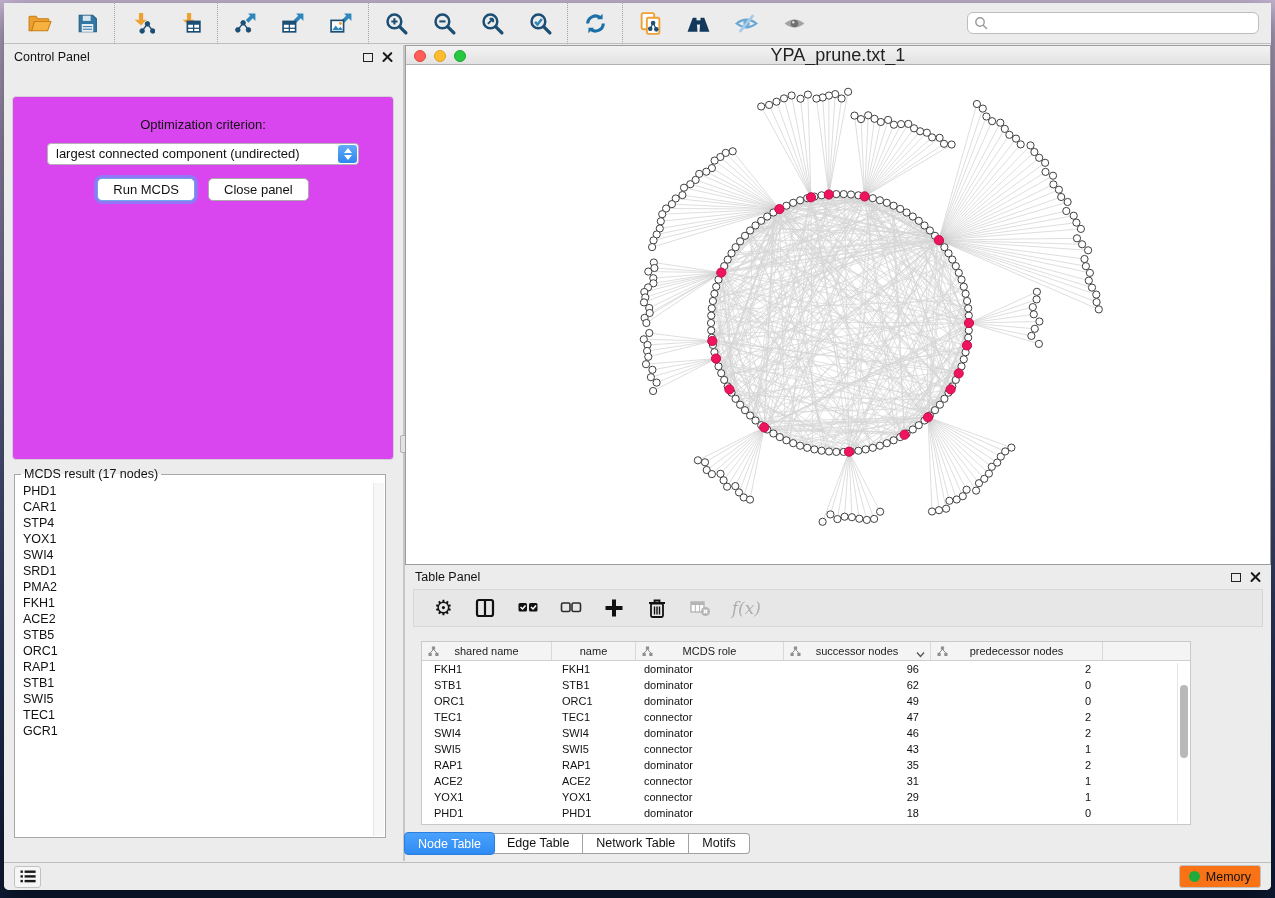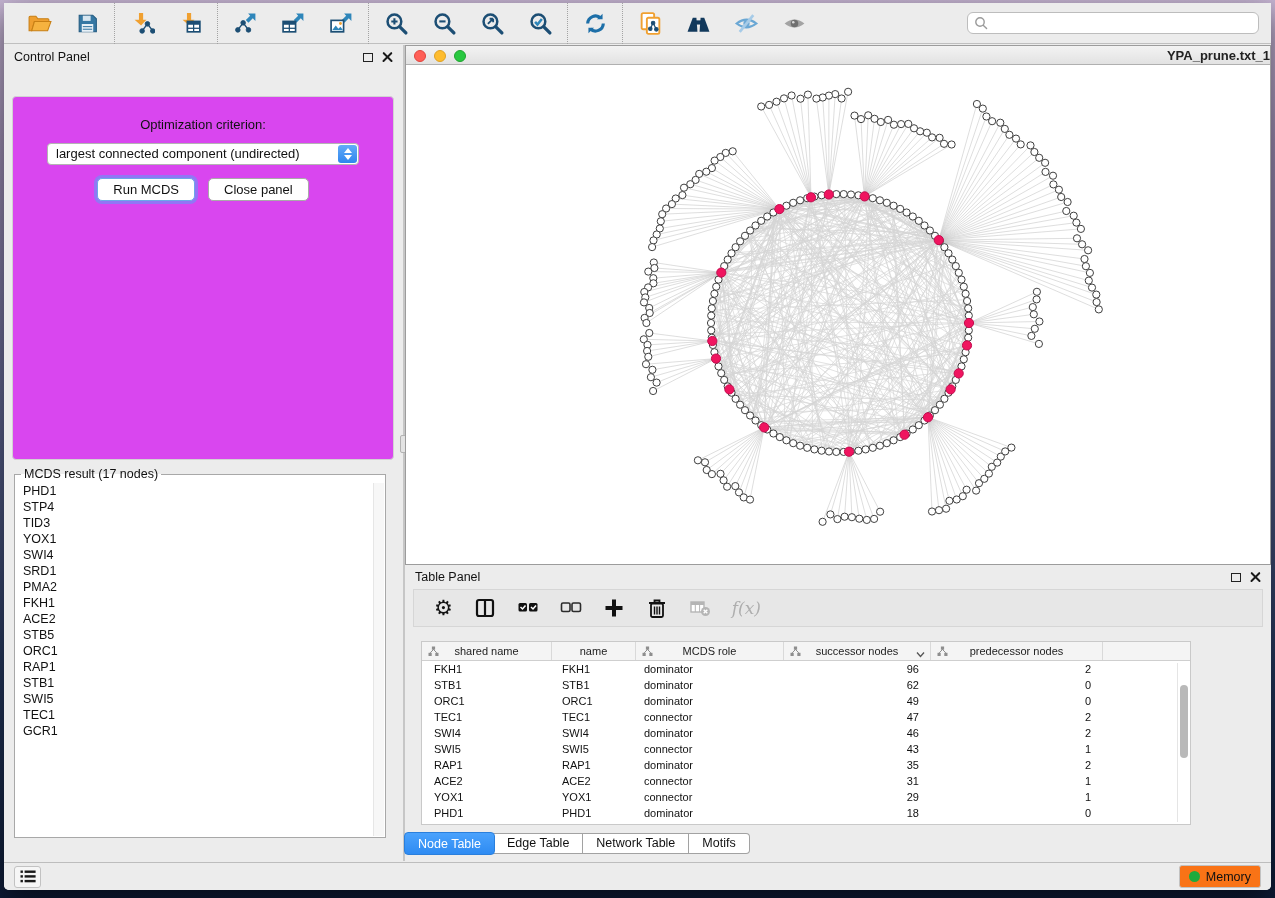--- a/index.html
+++ b/index.html
@@ -60,21 +60,21 @@
   #mcds-list .list-item { height:16px; line-height:16px; padding-left:7px; }
   #mcds-scroll { position:absolute; right:1px; top:2px; bottom:1px; width:11px; background:#f7f7f7; border-left:1px solid #e6e6e6; }
   
   #splitter { position:absolute; left:399px; top:42px; width:2px; height:816px; background:#c6c6c6; }
   #splitter-handle { position:absolute; left:396px; top:432px; width:8px; height:18px; background:#e3e3e3;
     border:1px solid #b2b2b2; border-radius:2px; }
   
   #net-window { position:absolute; left:401px; top:42px; width:866px; height:520px; background:#fff;
     border:1px solid #9c9c9c; }
   #net-titlebar { height:19px; background:linear-gradient(#f3f3f3,#e2e2e2); border-bottom:1px solid #b0b0b0;
-    display:flex; align-items:center; justify-content:flex-end; font-size:13px; font-weight:bold; color:#222; position:relative; }
+    display:flex; align-items:center; justify-content:center; font-size:18px; font-weight:normal; color:#222; position:relative; }
   #traffic { position:absolute; left:8px; top:3.5px; display:flex; gap:8px; }
   .light { width:12px; height:12px; border-radius:50%; }
   .light.red { background:#ff5f57; border:.5px solid #e0443e; }
   .light.yellow { background:#febc2e; border:.5px solid #dea123; }
   .light.green { background:#28c840; border:.5px solid #1fa32f; }
   #net-canvas { position:absolute; left:0; top:19px; right:0; bottom:0; overflow:hidden; background:#fff; }
   
   #table-panel { position:absolute; left:401px; top:562px; width:866px; height:296px; background:#ececec; }
   #tp-toolbar { position:absolute; left:8px; top:24px; right:8px; height:38px; background:#e7e7e7;
     border:1px solid #d6d6d6; display:flex; align-items:center; gap:21px; padding-left:20px; }
@@ -285,22 +285,22 @@
       </div>
       <div id="cp-buttons">
         <button class="btn focus-ring">Run MCDS</button>
         <button class="btn">Close panel</button>
       </div>
     </div>
     <fieldset id="mcds-fieldset">
       <legend>MCDS result (17 nodes)</legend>
       <div id="mcds-list">
           <div class="list-item">PHD1</div>
+          <div class="list-item">CAR1</div>
           <div class="list-item">STP4</div>
-          <div class="list-item">TID3</div>
           <div class="list-item">YOX1</div>
           <div class="list-item">SWI4</div>
           <div class="list-item">SRD1</div>
           <div class="list-item">PMA2</div>
           <div class="list-item">FKH1</div>
           <div class="list-item">ACE2</div>
           <div class="list-item">STB5</div>
           <div class="list-item">ORC1</div>
           <div class="list-item">RAP1</div>
           <div class="list-item">STB1</div>

